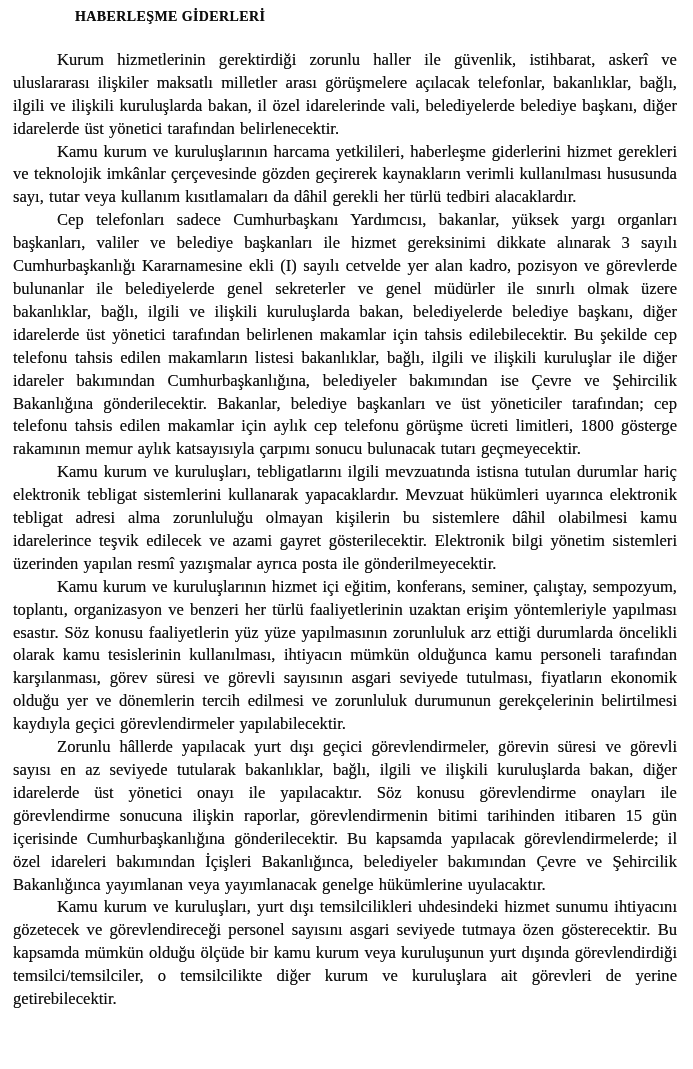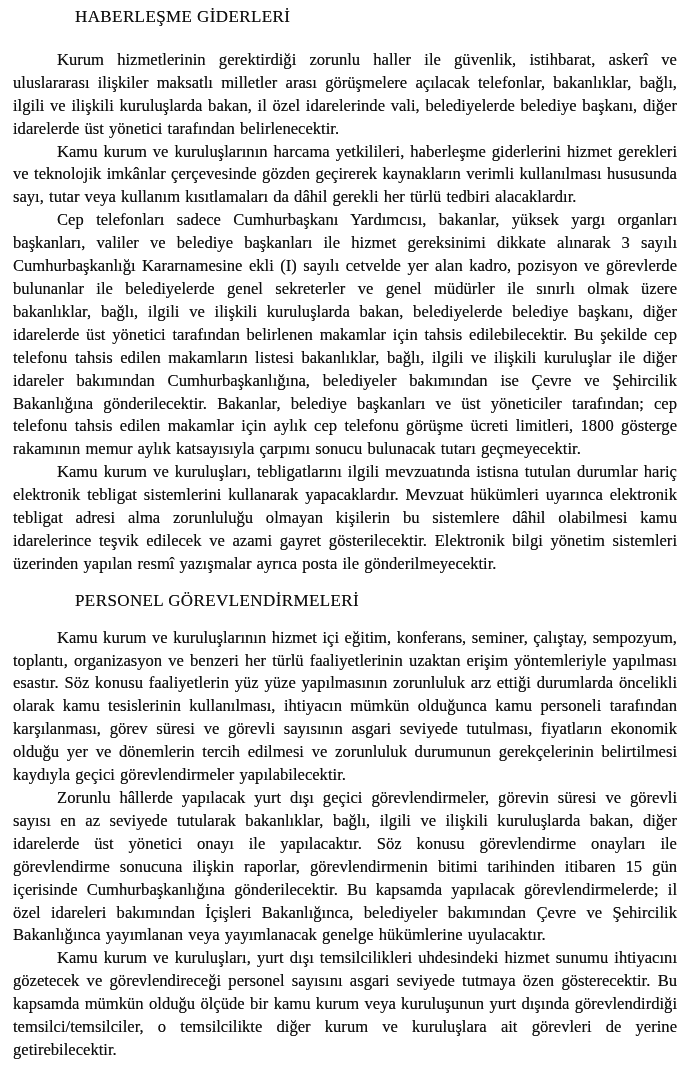--- a/index.html
+++ b/index.html
@@ -16,22 +16,22 @@
     box-sizing: border-box;
     padding: 6px 16px 0 13px;
     font-family: "Liberation Serif", "DejaVu Serif", serif;
     font-size: 16.6px;
     line-height: 22.9px;
     color: #0e0e0e;
     
     text-shadow: 0 0 0.45px rgba(0,0,0,0.55);
   }
   .section-heading {
-    font-size: 17px;
-    font-weight: normal;
+    font-size: 14px;
+    font-weight: bold;
     letter-spacing: 0.4px;
     margin: 0 0 20px 62px;
     text-align: left;
     line-height: 22.9px;
   }
   .section-heading.second {
     margin-top: 14px;
     margin-bottom: 14px;
   }
   .doc-paragraph {
@@ -50,21 +50,20 @@
   <h2 class="section-heading">HABERLEŞME GİDERLERİ</h2>
 
   <p class="doc-paragraph">Kurum hizmetlerinin gerektirdiği zorunlu haller ile güvenlik, istihbarat, askerî ve uluslararası ilişkiler maksatlı milletler arası görüşmelere açılacak telefonlar, bakanlıklar, bağlı, ilgili ve ilişkili kuruluşlarda bakan, il özel idarelerinde vali, belediyelerde belediye başkanı, diğer idarelerde üst yönetici tarafından belirlenecektir.</p>
 
   <p class="doc-paragraph">Kamu kurum ve kuruluşlarının harcama yetkilileri, haberleşme giderlerini hizmet gerekleri ve teknolojik imkânlar çerçevesinde gözden geçirerek kaynakların verimli kullanılması hususunda sayı, tutar veya kullanım kısıtlamaları da dâhil gerekli her türlü tedbiri alacaklardır.</p>
 
   <p class="doc-paragraph">Cep telefonları sadece Cumhurbaşkanı Yardımcısı, bakanlar, yüksek yargı organları başkanları, valiler ve belediye başkanları ile hizmet gereksinimi dikkate alınarak 3 sayılı Cumhurbaşkanlığı Kararnamesine ekli (I) sayılı cetvelde yer alan kadro, pozisyon ve görevlerde bulunanlar ile belediyelerde genel sekreterler ve genel müdürler ile sınırlı olmak üzere bakanlıklar, bağlı, ilgili ve ilişkili kuruluşlarda bakan, belediyelerde belediye başkanı, diğer idarelerde üst yönetici tarafından belirlenen makamlar için tahsis edilebilecektir. Bu şekilde cep telefonu tahsis edilen makamların listesi bakanlıklar, bağlı, ilgili ve ilişkili kuruluşlar ile diğer idareler bakımından Cumhurbaşkanlığına, belediyeler bakımından ise Çevre ve Şehircilik Bakanlığına gönderilecektir. Bakanlar, belediye başkanları ve üst yöneticiler tarafından; cep telefonu tahsis edilen makamlar için aylık cep telefonu görüşme ücreti limitleri, 1800 gösterge rakamının memur aylık katsayısıyla çarpımı sonucu bulunacak tutarı geçmeyecektir.</p>
 
   <p class="doc-paragraph">Kamu kurum ve kuruluşları, tebligatlarını ilgili mevzuatında istisna tutulan durumlar hariç elektronik tebligat sistemlerini kullanarak yapacaklardır. Mevzuat hükümleri uyarınca elektronik tebligat adresi alma zorunluluğu olmayan kişilerin bu sistemlere dâhil olabilmesi kamu idarelerince teşvik edilecek ve azami gayret gösterilecektir. Elektronik bilgi yönetim sistemleri üzerinden yapılan resmî yazışmalar ayrıca posta ile gönderilmeyecektir.</p>
 
-  <h2 class="section-heading second">PERSONEL GÖREVLENDİRMELERİ</h2>
 
   <p class="doc-paragraph">Kamu kurum ve kuruluşlarının hizmet içi eğitim, konferans, seminer, çalıştay, sempozyum, toplantı, organizasyon ve benzeri her türlü faaliyetlerinin uzaktan erişim yöntemleriyle yapılması esastır. Söz konusu faaliyetlerin yüz yüze yapılmasının zorunluluk arz ettiği durumlarda öncelikli olarak kamu tesislerinin kullanılması, ihtiyacın mümkün olduğunca kamu personeli tarafından karşılanması, görev süresi ve görevli sayısının asgari seviyede tutulması, fiyatların ekonomik olduğu yer ve dönemlerin tercih edilmesi ve zorunluluk durumunun gerekçelerinin belirtilmesi kaydıyla geçici görevlendirmeler yapılabilecektir.</p>
 
   <p class="doc-paragraph">Zorunlu hâllerde yapılacak yurt dışı geçici görevlendirmeler, görevin süresi ve görevli sayısı en az seviyede tutularak bakanlıklar, bağlı, ilgili ve ilişkili kuruluşlarda bakan, diğer idarelerde üst yönetici onayı ile yapılacaktır. Söz konusu görevlendirme onayları ile görevlendirme sonucuna ilişkin raporlar, görevlendirmenin bitimi tarihinden itibaren 15 gün içerisinde Cumhurbaşkanlığına gönderilecektir. Bu kapsamda yapılacak görevlendirmelerde; il özel idareleri bakımından İçişleri Bakanlığınca, belediyeler bakımından Çevre ve Şehircilik Bakanlığınca yayımlanan veya yayımlanacak genelge hükümlerine uyulacaktır.</p>
 
   <p class="doc-paragraph">Kamu kurum ve kuruluşları, yurt dışı temsilcilikleri uhdesindeki hizmet sunumu ihtiyacını gözetecek ve görevlendireceği personel sayısını asgari seviyede tutmaya özen gösterecektir. Bu kapsamda mümkün olduğu ölçüde bir kamu kurum veya kuruluşunun yurt dışında görevlendirdiği temsilci/temsilciler, o temsilcilikte diğer kurum ve kuruluşlara ait görevleri de yerine getirebilecektir.</p>
 
 </div>
 
 </body></html>

